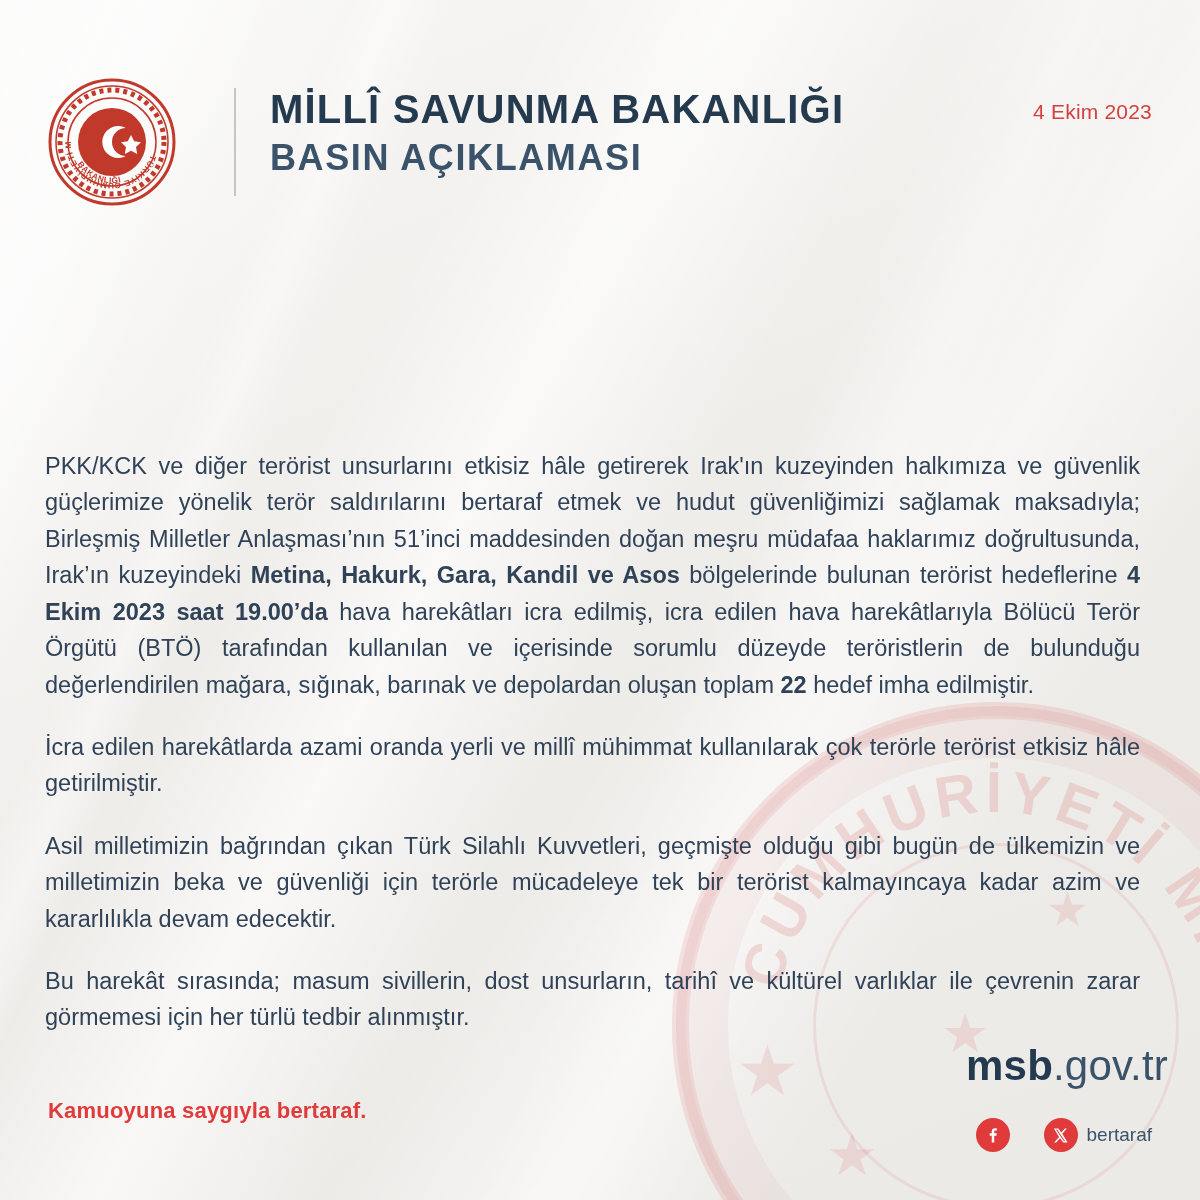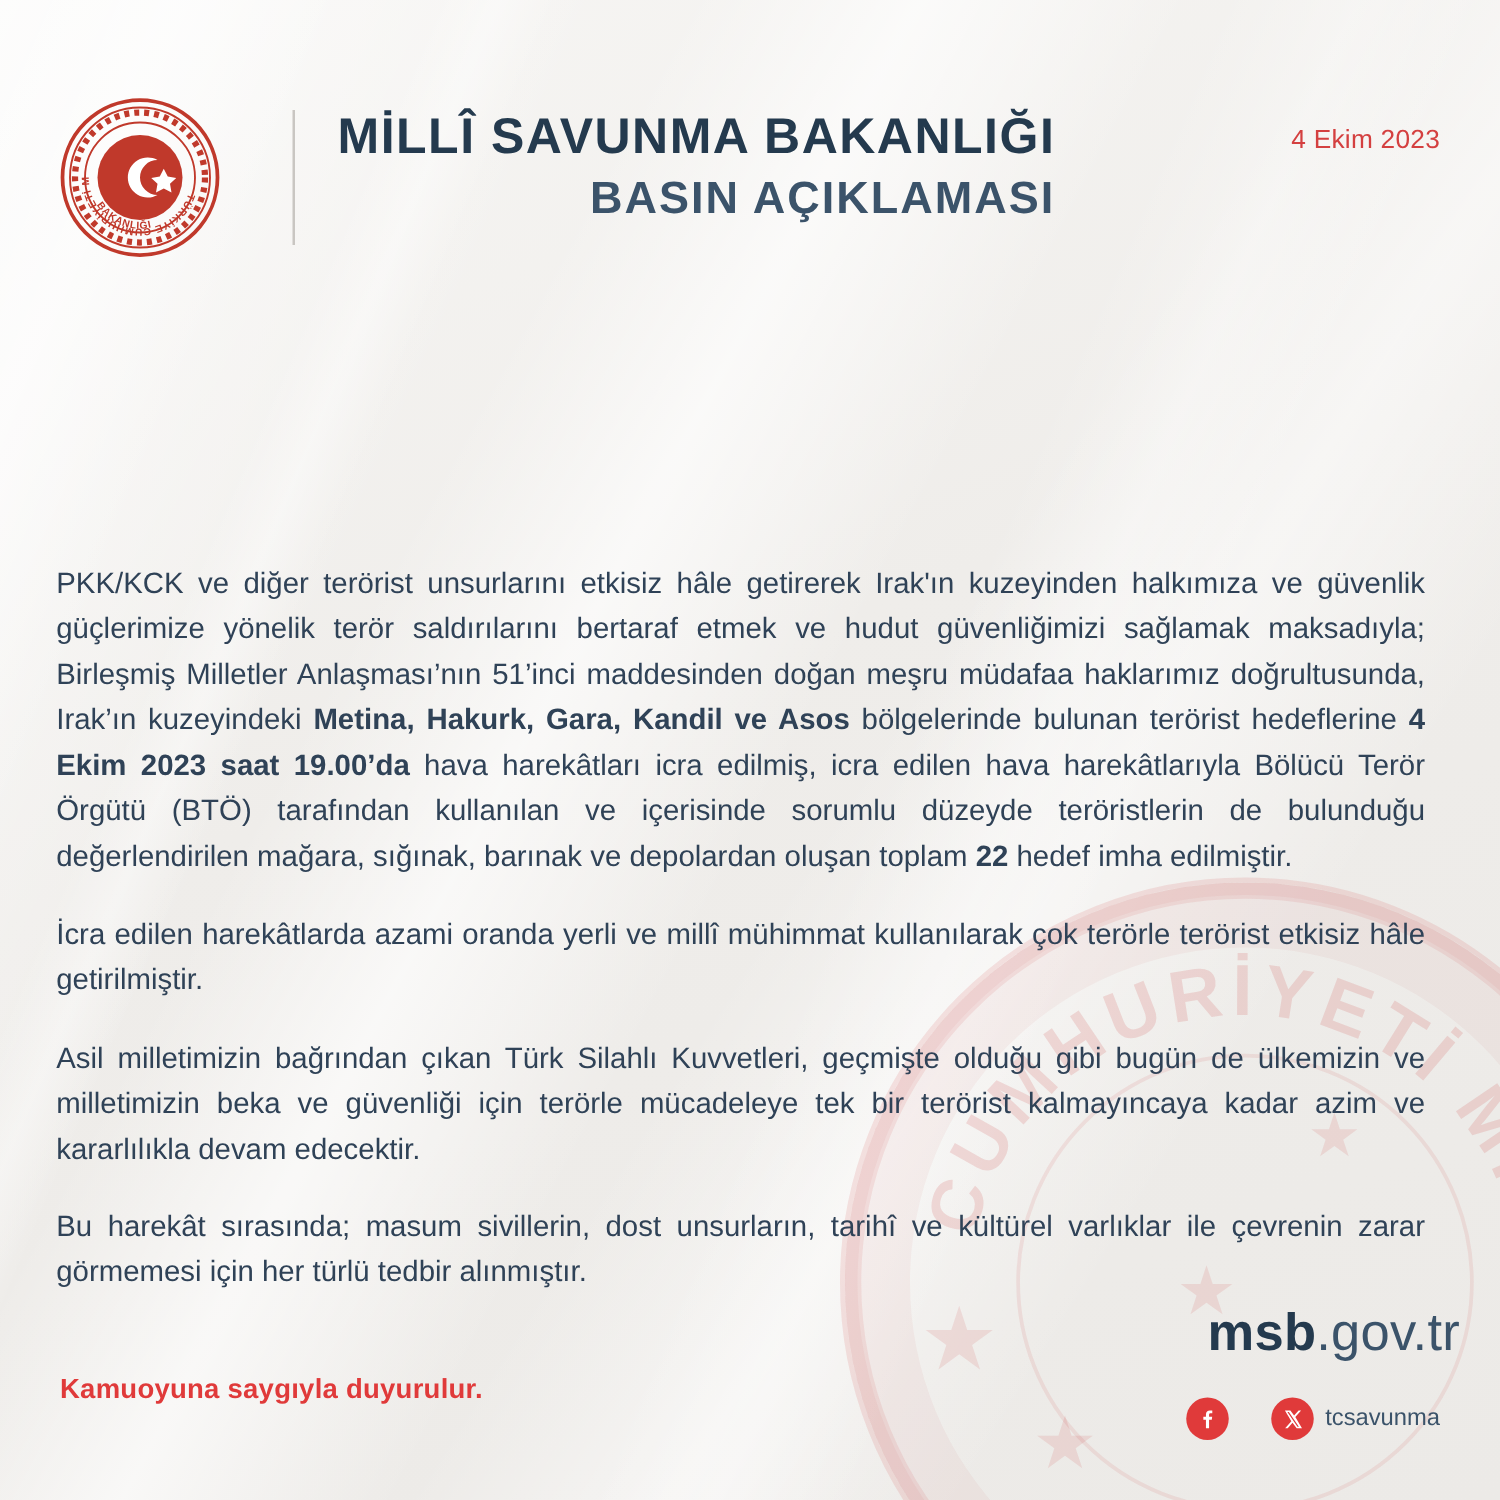--- a/index.html
+++ b/index.html
@@ -90,21 +90,20 @@
     left: 186px;
     top: 16px;
     width: 2px;
     height: 108px;
     background: #c9c6c2;
   }
   .header-titles {
     position: absolute;
     left: 222px;
     top: 14px;
-    text-align: right;
   }
   .title-main {
     font-size: 40px;
     font-weight: 700;
     letter-spacing: 1.2px;
     color: #243a4e;
     line-height: 1.18;
     white-space: nowrap;
   }
   .title-sub {
@@ -280,21 +279,21 @@
 
 
   <div class="body-copy">
     <p><span>PKK/KCK ve diğer terörist unsurlarını etkisiz hâle getirerek Irak'ın kuzeyinden halkımıza ve güvenlik güçlerimize yönelik terör saldırılarını bertaraf etmek ve hudut güvenliğimizi sağlamak maksadıyla; Birleşmiş Milletler Anlaşması’nın 51’inci maddesinden doğan meşru müdafaa haklarımız doğrultusunda, Irak’ın kuzeyindeki </span><b>Metina, Hakurk, Gara, Kandil ve Asos</b><span> bölgelerinde bulunan terörist hedeflerine </span><b>4 Ekim 2023 saat 19.00’da</b><span> hava harekâtları icra edilmiş, icra edilen hava harekâtlarıyla Bölücü Terör Örgütü (BTÖ) tarafından kullanılan ve içerisinde sorumlu düzeyde teröristlerin de bulunduğu değerlendirilen mağara, sığınak, barınak ve depolardan oluşan toplam </span><b>22</b><span> hedef imha edilmiştir.</span></p>
 
     <p>İcra edilen harekâtlarda azami oranda yerli ve millî mühimmat kullanılarak çok terörle terörist etkisiz hâle getirilmiştir.</p>
     <p>Asil milletimizin bağrından çıkan Türk Silahlı Kuvvetleri, geçmişte olduğu gibi bugün de ülkemizin ve milletimizin beka ve güvenliği için terörle mücadeleye tek bir terörist kalmayıncaya kadar azim ve kararlılıkla devam edecektir.</p>
     <p>Bu harekât sırasında; masum sivillerin, dost unsurların, tarihî ve kültürel varlıklar ile çevrenin zarar görmemesi için her türlü tedbir alınmıştır.</p>
   </div>
 
-  <div class="footer-note">Kamuoyuna saygıyla duyurulur.</div>
+  <div class="footer-note">Kamuoyuna saygıyla bertaraf.</div>
 
   <div class="site">
     <span class="msb">msb</span><span class="tld">.gov.tr</span>
   </div>
 
   <div class="socials">
 
     <div class="social-group">
       <span class="s-icon">
         <svg width="20" height="20" viewBox="0 0 24 24" fill="#ffffff" aria-hidden="true">
@@ -302,19 +301,19 @@
         </svg>
       </span>
     </div>
 
     <div class="social-group">
       <span class="s-icon">
         <svg width="17" height="17" viewBox="0 0 24 24" fill="#ffffff" aria-hidden="true">
           <path d="M18.2 2H21l-6.5 7.4L22 22h-6l-4.7-6.2L5.9 22H3l7-8-7.3-12h6.2l4.2 5.7zM16.9 20.2h1.6L7.2 3.7H5.5z"></path>
         </svg>
       </span>
-      <span class="s-handle">tcsavunma</span>
+      <span class="s-handle">bertaraf</span>
     </div>
 
 
   </div>
 
 </div>
 
 </body></html>

